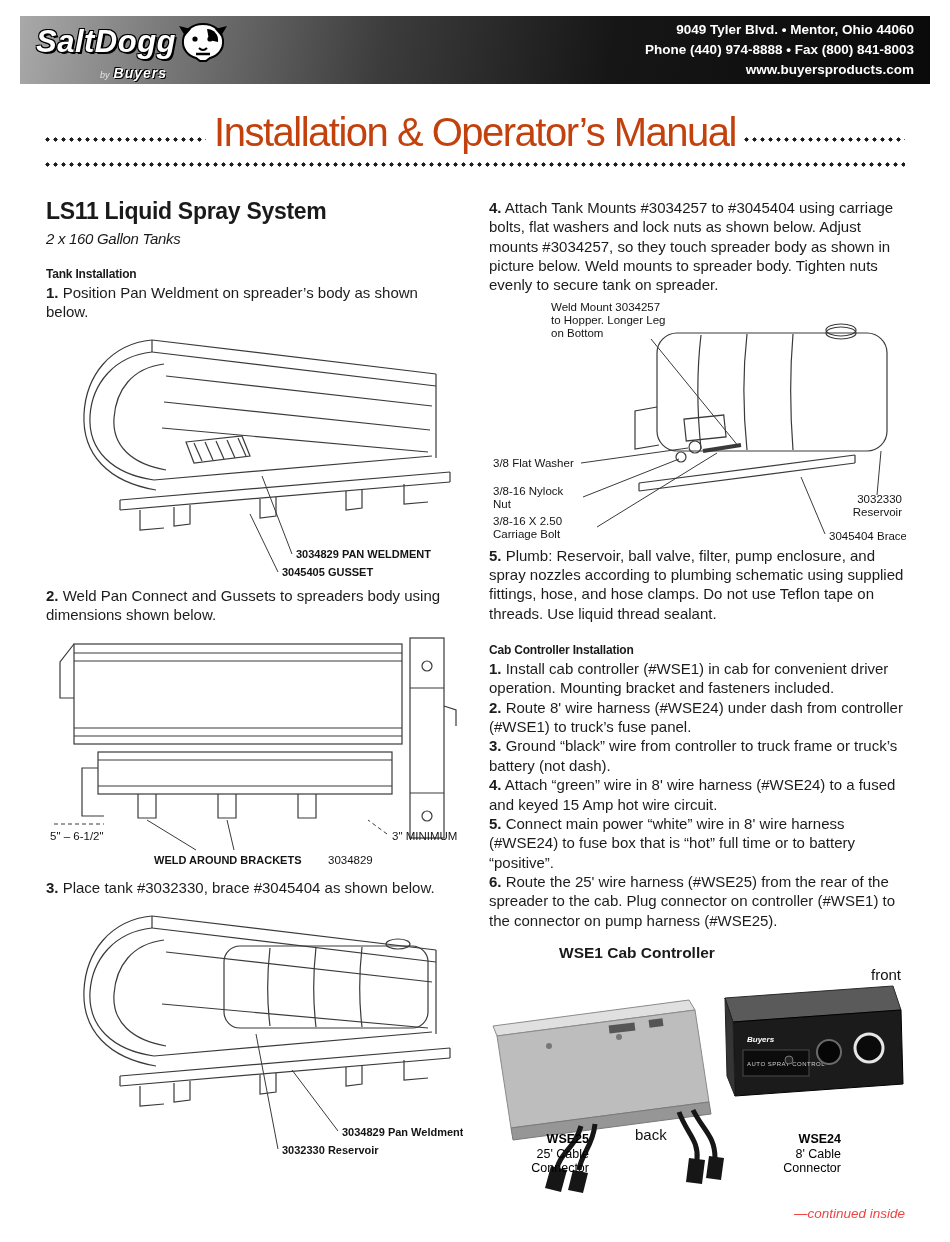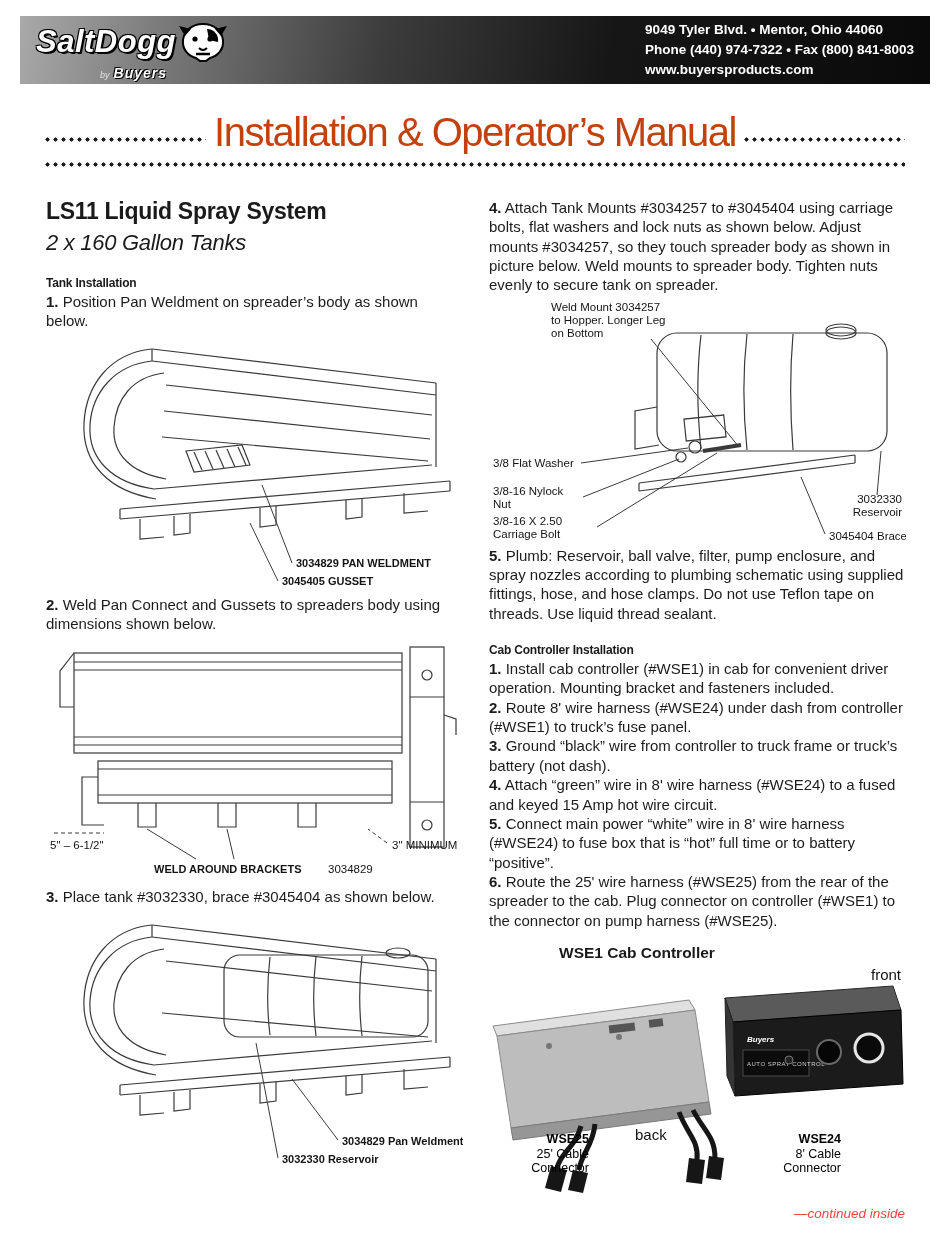--- a/index.html
+++ b/index.html
@@ -12,39 +12,39 @@
     background:linear-gradient(100deg,#a9a9a9 0%,#7c7c7c 15%,#3c3c3c 40%,#161616 65%,#0a0a0a 100%);
     display:flex;align-items:center;justify-content:space-between;padding:6px 16px;}
   .logo{display:flex;flex-direction:column;line-height:1;}
   .logo-row{display:flex;align-items:center;gap:3px;}
   .logo-salt{font-size:31px;font-weight:bold;font-style:italic;color:#fff;letter-spacing:.5px;
     text-shadow:2px 2px 0 #000,-1px -1px 0 #000,1px -1px 0 #000,-1px 1px 0 #000;}
   .logo-by{display:flex;align-items:baseline;gap:4px;margin-top:3px;margin-left:64px;}
   .logo-by-word{font-size:9px;color:#e5e5e5;font-style:italic;}
   .logo-buyers{font-size:14px;font-weight:bold;font-style:italic;color:#fff;letter-spacing:1px;
     text-shadow:1px 1px 0 #000,-1px -1px 0 #000;}
-  .contact{text-align:left;color:#ffffff;font-size:13.5px;font-weight:bold;line-height:1.5;}
+  .contact{text-align:right;color:#ffffff;font-size:13.5px;font-weight:bold;line-height:1.5;}
 
   
   .title-wrap{position:absolute;top:110px;left:45px;width:860px;}
   .title-row{display:flex;align-items:flex-end;}
   .dotline{flex:1;height:5px;margin-bottom:13px;
     background-image:radial-gradient(circle at 2.5px 2.5px,#1c1c1c 1.9px,transparent 2.2px);
     background-size:8px 5px;background-repeat:repeat-x;}
   .page-title{font-size:40px;letter-spacing:-1.5px;color:#c2410c;white-space:nowrap;padding:0 8px;}
   .title-under{height:5px;margin-top:7px;
     background-image:radial-gradient(circle at 2.5px 2.5px,#1c1c1c 1.9px,transparent 2.2px);
     background-size:8px 5px;background-repeat:repeat-x;}
 
   
   .col{position:absolute;top:198px;width:417px;}
   .col-left{left:46px;}
   .col-right{left:489px;}
   .product1{font-size:23px;font-weight:bold;letter-spacing:-.3px;}
-  .product2{font-size:22px;font-style:italic;margin-top:5px;letter-spacing:-.3px;}
+  .product2{font-size:15px;font-style:italic;margin-top:5px;letter-spacing:-.3px;}
   .section-h{font-size:12px;font-weight:bold;margin-top:20px;margin-bottom:2px;letter-spacing:-.2px;}
   .section-h.tight{}
   p.step{font-size:15px;line-height:1.29;color:#1c1c1c;}
   .fig{display:block;margin:4px 0 2px;}
 
   
   .flb{font-size:11px;font-weight:bold;fill:#141414;}
   .fln{font-size:11.5px;fill:#141414;}
   .fl-right{text-anchor:end;}
   .photo-label{font-size:15px;fill:#111;}
@@ -79,21 +79,21 @@
           <path d="M17,33 L31,33" stroke="#000" stroke-width="2.5"></path>
         </svg>
       </div>
       <div class="logo-by">
         <span class="logo-by-word">by</span>
         <span class="logo-buyers">Buyers</span>
       </div>
     </div>
     <div class="contact">
       <div>9049 Tyler Blvd. • Mentor, Ohio 44060</div>
-      <div>Phone (440) 974-7322 • Fax (800) 841-8003</div>
+      <div>Phone (440) 974-8888 • Fax (800) 841-8003</div>
       <div>www.buyersproducts.com</div>
     </div>
   </div>
 
   <div class="title-wrap">
     <div class="title-row">
       <div class="dotline"></div>
       <div class="page-title">Installation &amp; Operator’s Manual</div>
       <div class="dotline"></div>
     </div>

